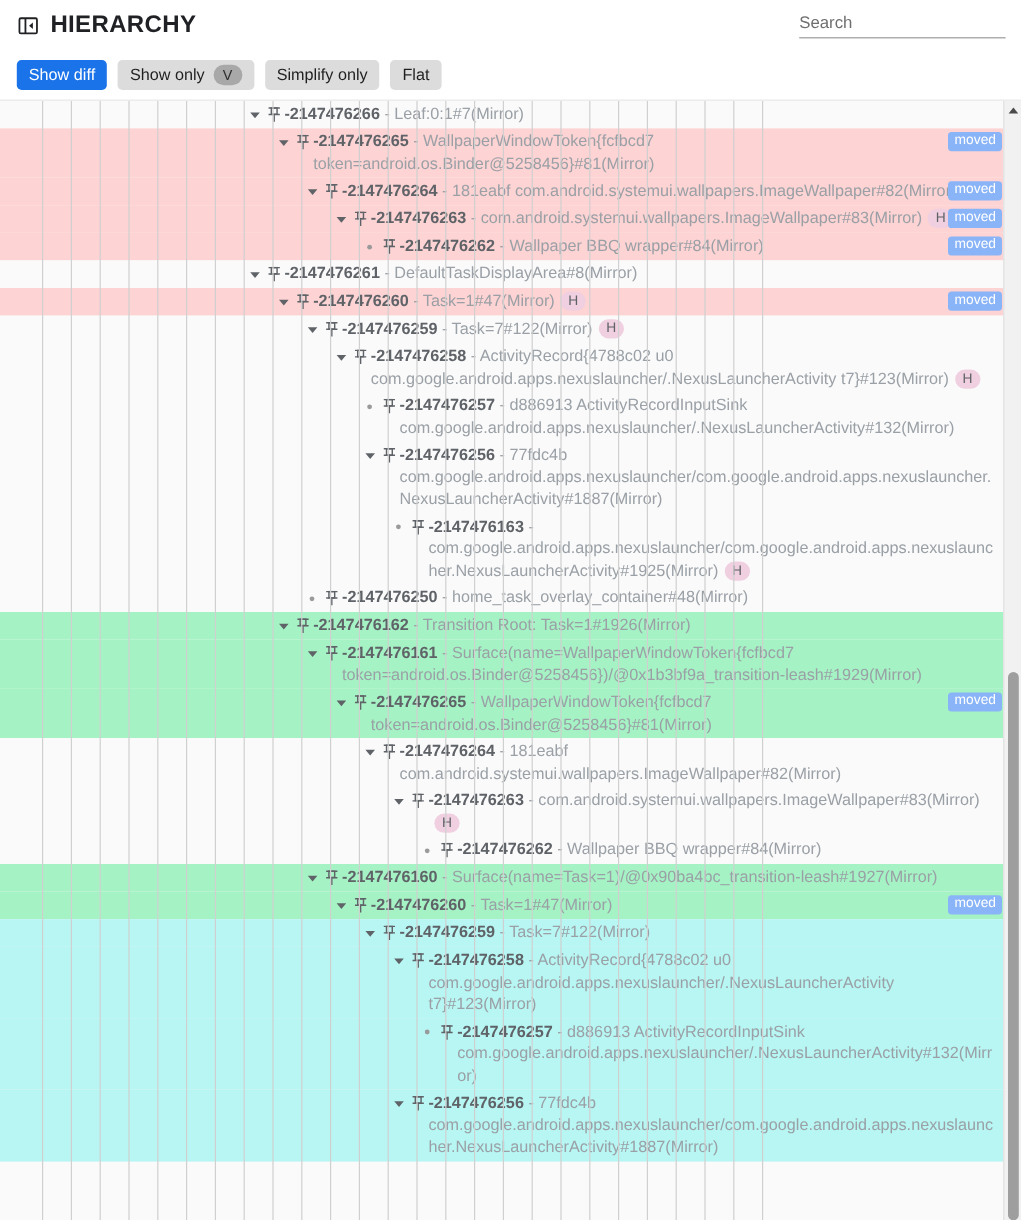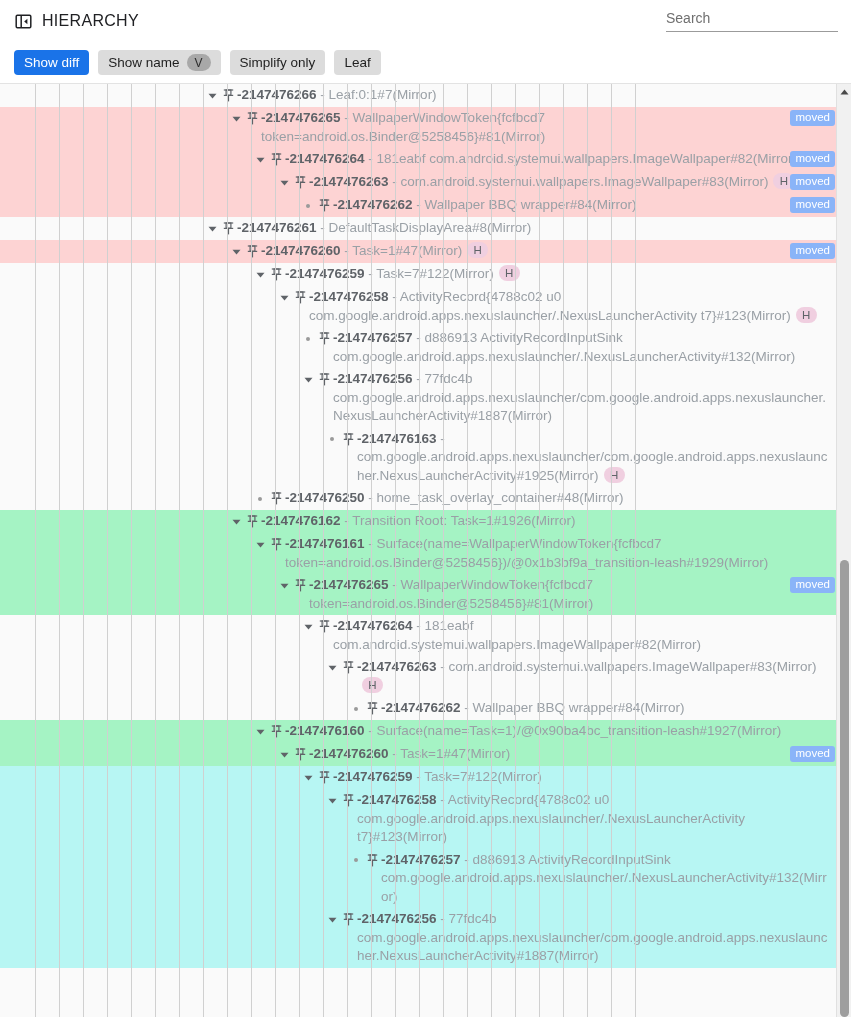--- a/index.html
+++ b/index.html
@@ -20,22 +20,22 @@
     padding: 0 8px 0 14px;
     background: #ffffff;
   }
   .panel-icon {
     width: 19px; height: 19px;
     flex: 0 0 auto;
     display: flex; align-items: center; justify-content: center;
     margin-right: 9px;
   }
   .title {
-    font-size: 16px;
-    font-weight: 400;
+    font-size: 20px;
+    font-weight: 700;
     letter-spacing: 0.3px;
     color: #202124;
     white-space: nowrap;
   }
   .header-spacer { flex: 1 1 auto; }
   .search-wrap {
     width: 172px;
     flex: 0 0 auto;
     margin-right: 5px;
     padding-bottom: 2px;
@@ -246,28 +246,28 @@
   <span class="search-wrap">
     <input class="search-input" type="text" placeholder="Search" style="">
   </span>
 </div>
 
 <div class="toolbar">
   <button class="chip active">
     <span>Show diff</span>
   </button>
   <button class="chip">
-    <span>Show name</span>
+    <span>Show only</span>
     <span class="pill">V</span>
   </button>
   <button class="chip">
     <span>Simplify only</span>
   </button>
   <button class="chip">
-    <span>Leaf</span>
+    <span>Flat</span>
   </button>
 </div>
 
 <div class="tree-viewport">
   <div class="guides" id="guides">
       <div class="guide" style="left: 35px;"></div>
       <div class="guide" style="left: 59px;"></div>
       <div class="guide" style="left: 83px;"></div>
       <div class="guide" style="left: 107px;"></div>
       <div class="guide" style="left: 131px;"></div>

